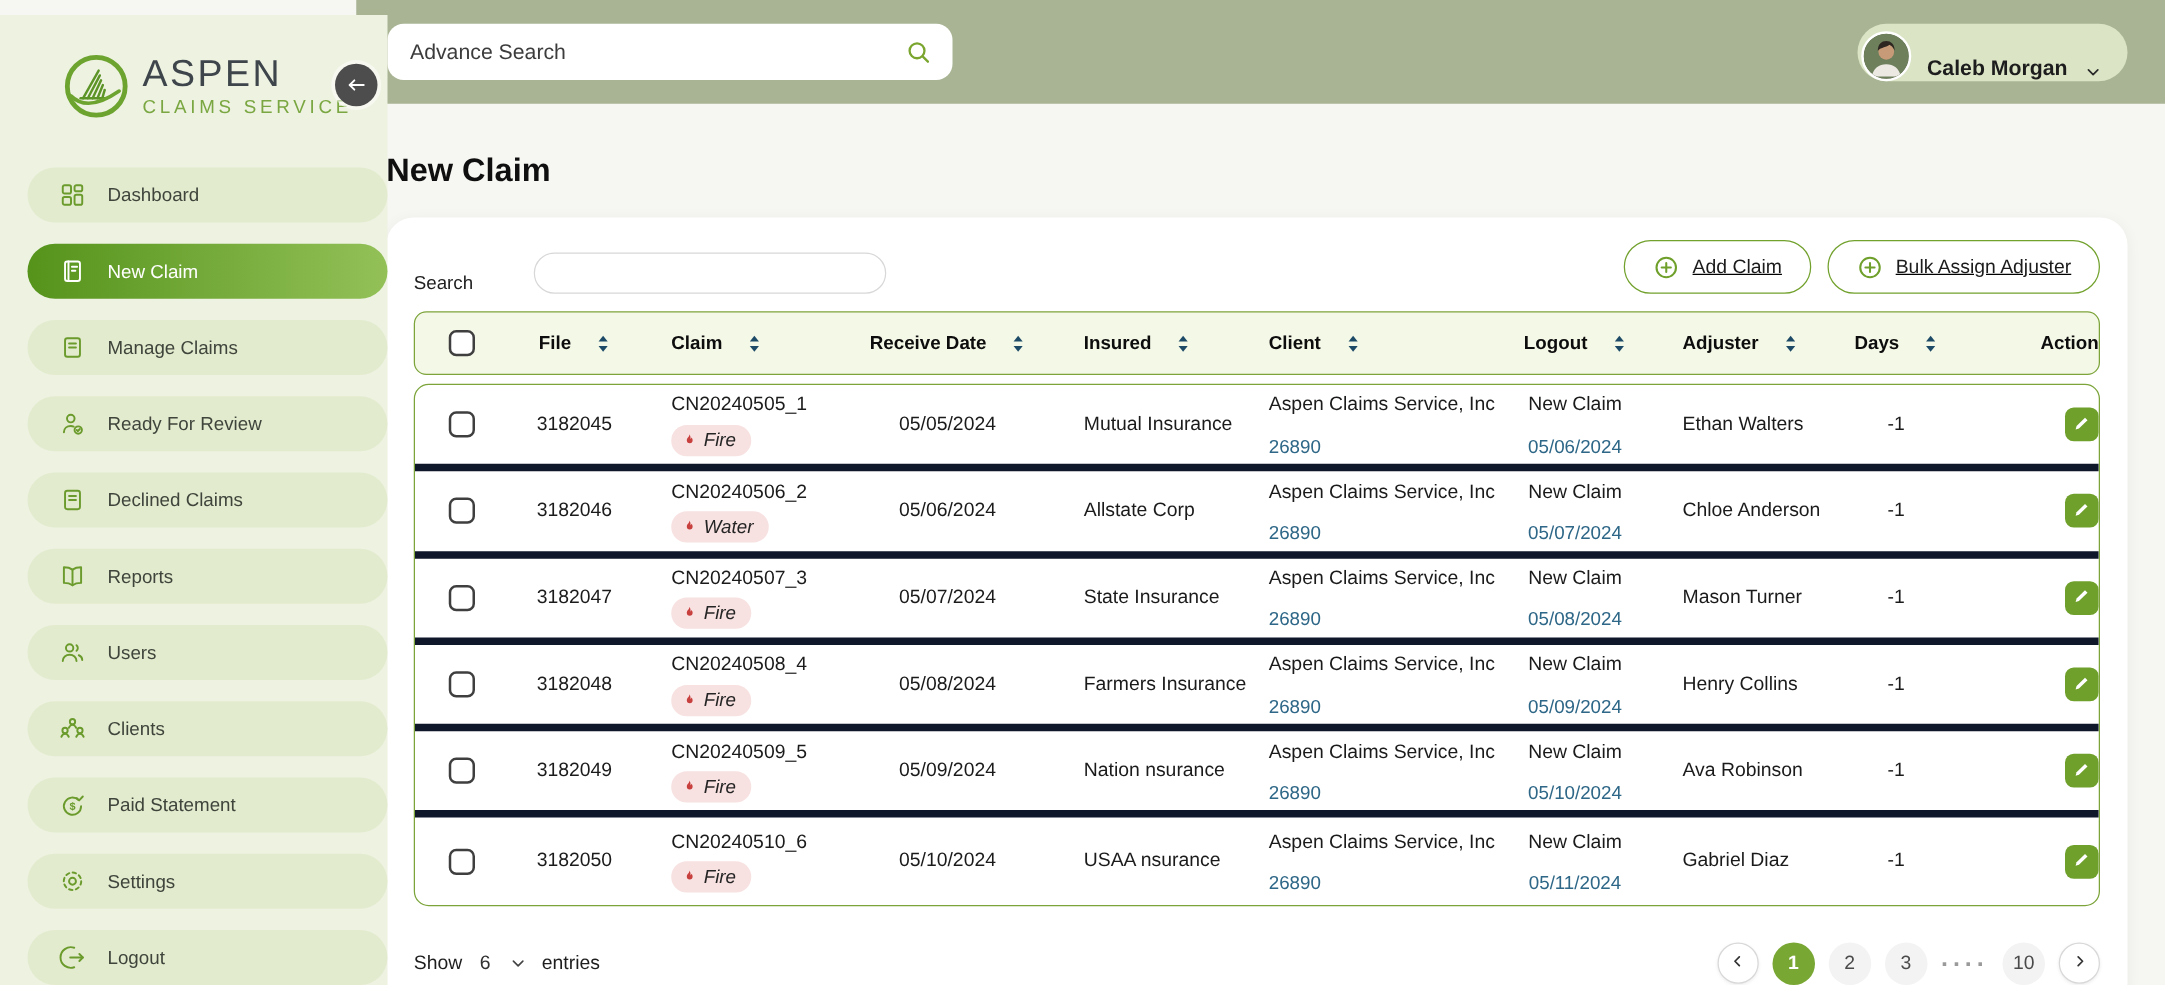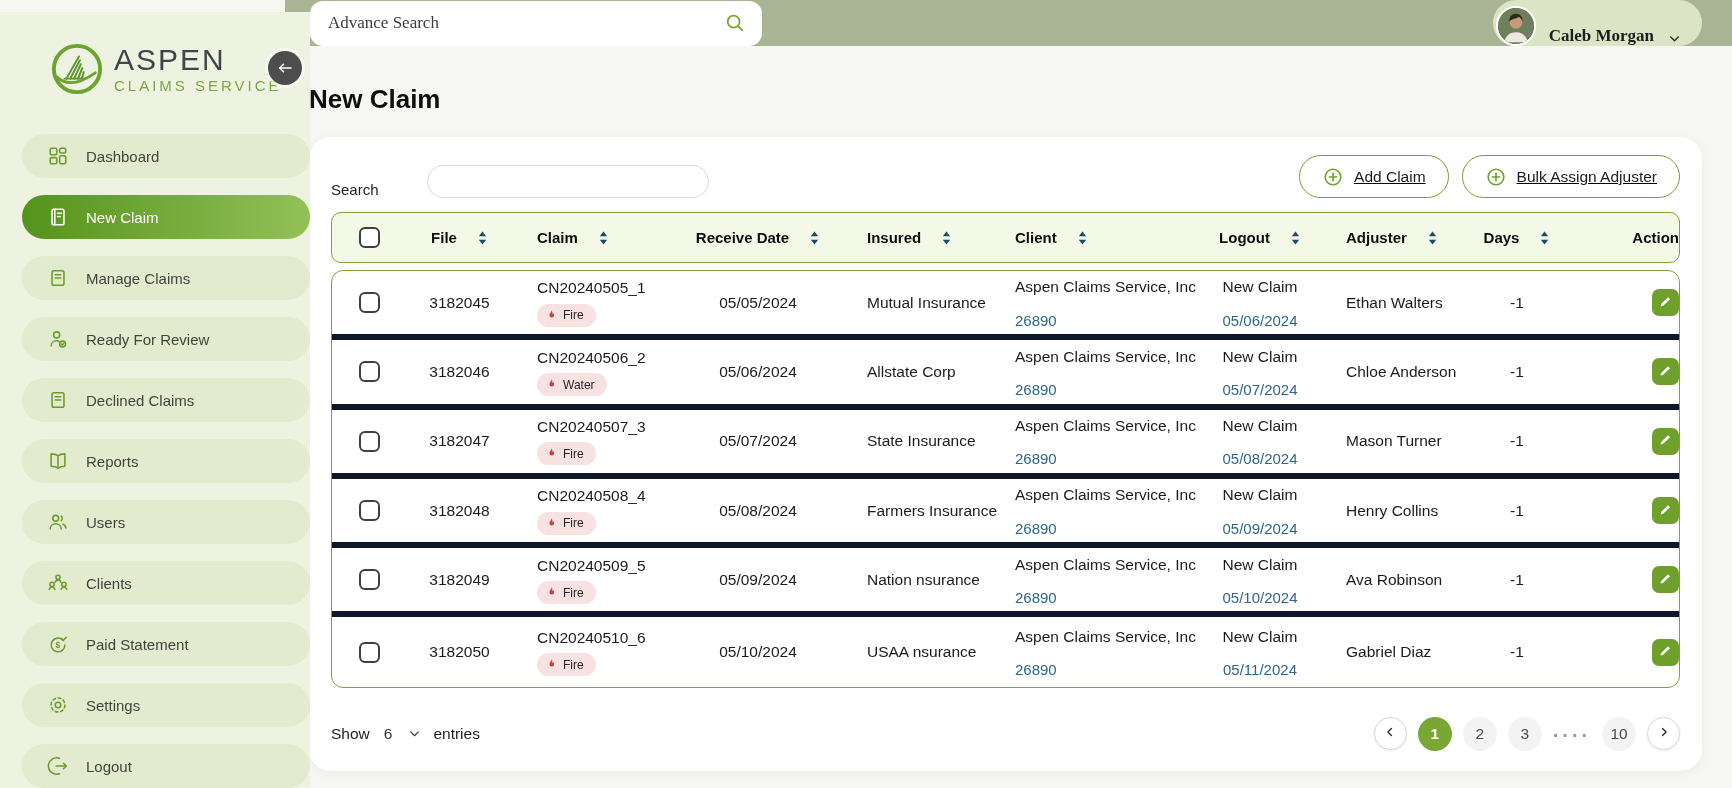--- a/index.html
+++ b/index.html
@@ -23,21 +23,21 @@
   .nav-item.active { background:linear-gradient(90deg,#55931b,#93c158); color:#fff; }
   .nav-item.active .nav-icon { color:#fff; }
 
   .collapse-btn { position:absolute; left:268px; top:51px; width:34px; height:34px; border-radius:50%;
     background:#4d4d4d; border:none; z-index:3; display:flex; align-items:center; justify-content:center;
     box-shadow:0 0 0 3px rgba(255,255,255,.55); cursor:pointer; }
   .collapse-btn svg { width:18px; height:18px; }
 
   
   .main { margin-left:285px; height:100%; }
-  .topbar { height:46px; background:#a9b494; display:flex; align-items:center; padding:0 30px 0 25px;font-family:Liberation Serif, serif; }
+  .topbar { height:83px; background:#a9b494; display:flex; align-items:center; padding:0 30px 0 25px; }
   .search-pill { width:452px; height:45px; background:#fff; border-radius:13px; display:flex; align-items:center; padding:0 16px 0 18px; }
   .search-pill input { flex:1; border:none; outline:none; font-size:17px; color:#333; font-family:inherit; background:transparent; }
   .search-pill input::placeholder { color:#3c3c3c; opacity:1; }
   .search-pill .search-ic { width:22px; height:22px; color:#7aa52e; cursor:pointer; display:flex; }
 
   .user-chip { margin-left:auto; background:#dbe5c6; border-radius:26px; height:46px; display:flex; align-items:flex-end; gap:13px; padding:0 20px 0 3px; cursor:pointer; }
   .avatar { width:40px; height:40px; border-radius:50%; overflow:hidden; border:2px solid #fff; flex:0 0 auto; background:#5d6b4c; }
   .user-name { font-size:17px; color:#1d1d1d; font-weight:600; }
   .user-chip .chev { width:15px; height:15px; color:#2b2b2b; display:flex; }
 
@@ -70,21 +70,21 @@
   .c-claim, .c-insured, .c-adjuster { padding-left:25px; }
   .c-client { padding-left:13px; }
   .c-action { justify-content:flex-end; display:flex; }
 
   .checkbox { width:21px; height:21px; border:2px solid #3f3f3f; border-radius:6px; background:#fff; display:inline-block; cursor:pointer; }
   .sort { display:flex; cursor:pointer; }
   .sort svg { width:11px; height:16px; }
 
   .cell-main { line-height:1.25; }
   .cell-sub { font-size:15px; color:#2e6787; margin-top:16px; line-height:1; cursor:pointer; }
-  .badge { display:inline-flex; align-items:center; gap:5px; background:#f8e1e1; border-radius:13px; padding:4px 12px 4px 8px; font-size:12px; color:#252525; margin-top:6px; width:max-content; }
+  .badge { display:inline-flex; align-items:center; gap:5px; background:#f8e1e1; border-radius:13px; padding:4px 12px 4px 8px; font-size:15px; color:#252525; margin-top:6px; width:max-content;font-style:italic; }
   .badge .flame { width:13px; height:15px; display:flex; }
   .flame svg { width:13px; height:15px; }
 
   .edit-btn { width:27px; height:27px; border-radius:7px; background:#6fa02b; border:none; display:flex; align-items:center; justify-content:center; cursor:pointer; }
   .edit-btn svg { width:15px; height:15px; }
 
   
   .t-footer { display:flex; align-items:center; margin-top:29px; font-size:15.5px; color:#1e1e1e; }
   .entries-select { display:flex; align-items:center; gap:16px; margin:0 12px 0 14px; cursor:pointer; color:#333; }
   .entries-select .chev { width:13px; height:13px; color:#444; display:flex; }

